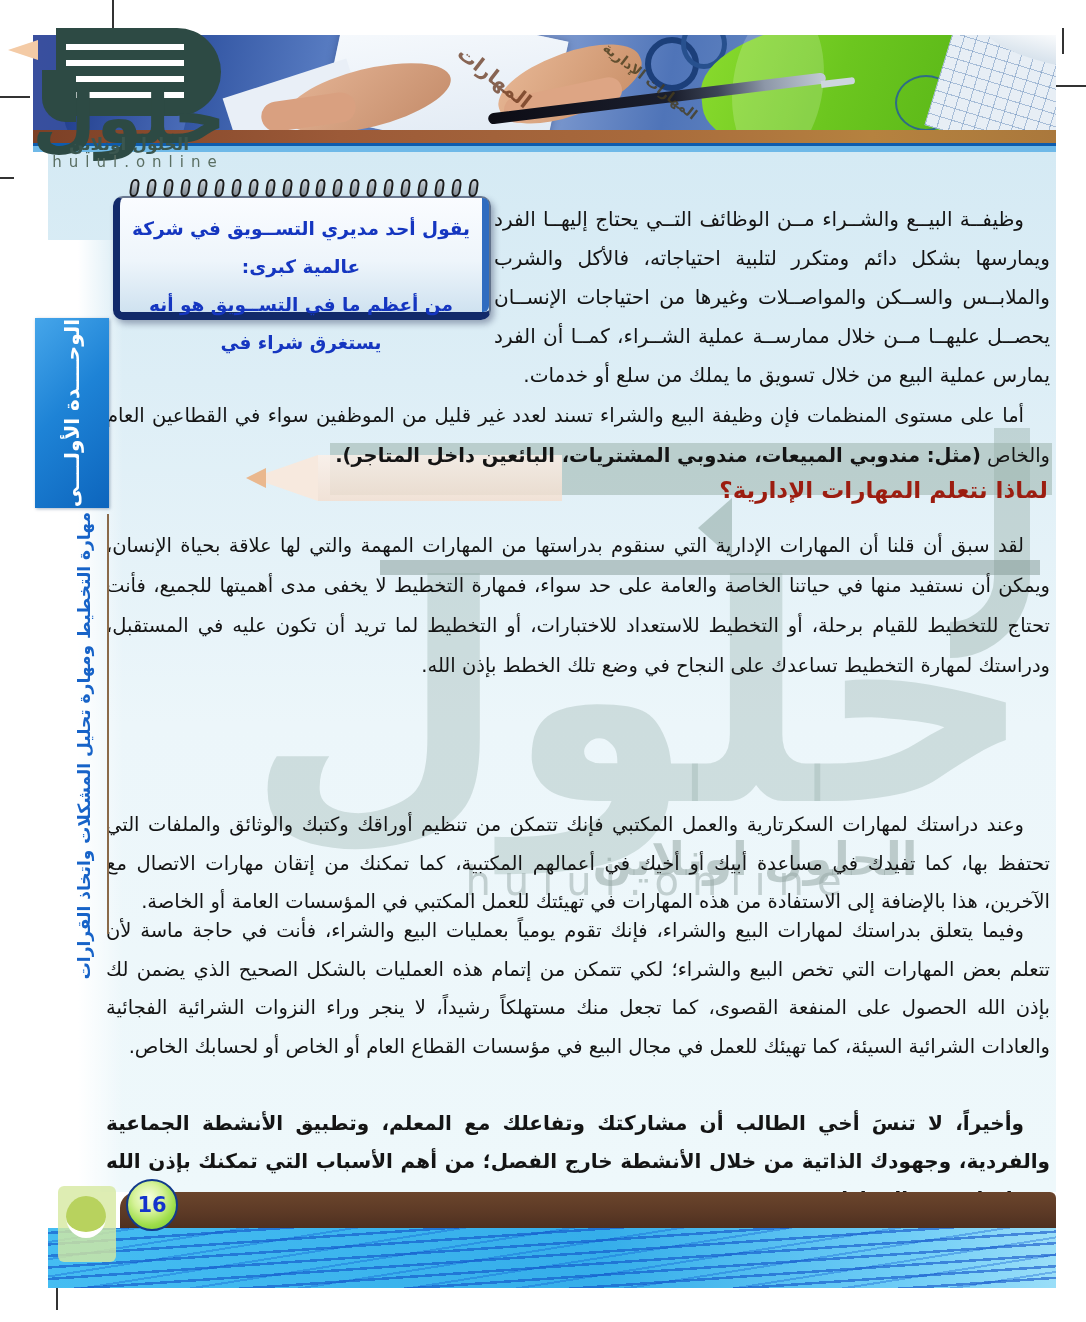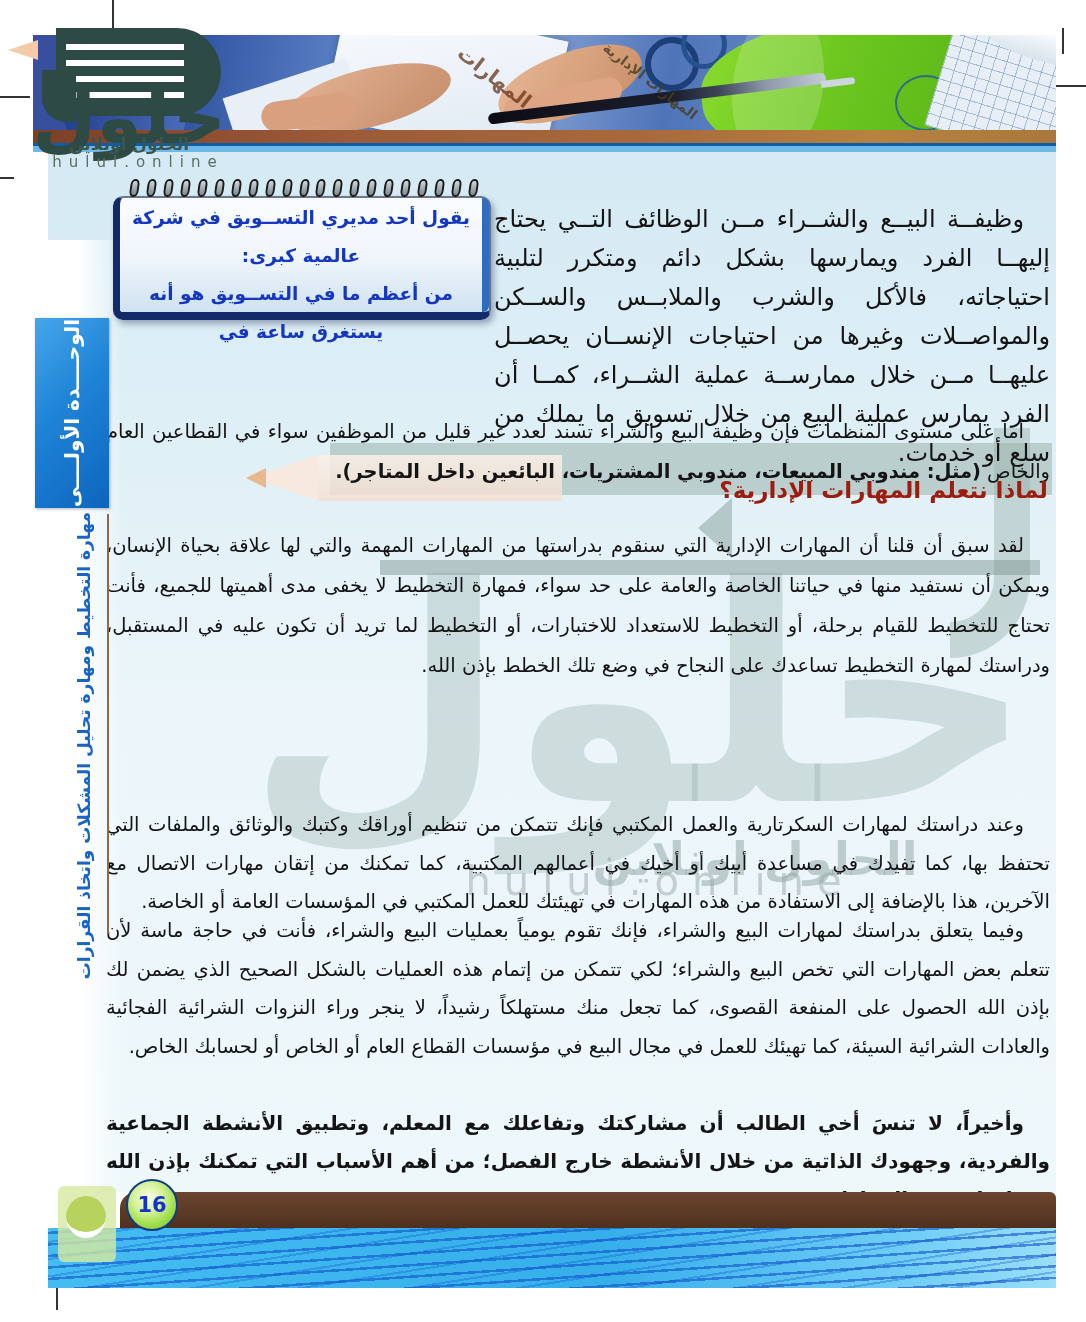--- a/index.html
+++ b/index.html
@@ -87,41 +87,41 @@
              font-weight:bold;color:#2d4a44;}
   .logo-tagline{position:absolute;left:0px;top:120px;width:230px;text-align:center;font-size:17px;font-weight:bold;color:#3a564f;}
   .logo-site{position:absolute;left:4px;top:139px;width:240px;text-align:center;font-size:15px;letter-spacing:7px;
              color:#5a6e62;direction:ltr;}
 
   
   .txt{position:absolute;z-index:3;color:#141414;}
   .section-title{top:148px;right:40px;font-size:27px;font-weight:bold;color:#1b23d8;}
   .why-heading{top:477px;right:38px;font-size:23px;font-weight:bold;color:#9c1d10;}
   .para{text-align:justify;}
-  .p-intro{top:200px;right:36px;width:556px;font-size:24px;line-height:39px;text-indent:26px;}
-  .p-org{top:396px;right:36px;width:944px;font-size:19.5px;line-height:40px;text-indent:26px;margin-top:16px;}
+  .p-intro{top:200px;right:36px;width:556px;font-size:20px;line-height:39px;text-indent:26px;}
+  .p-org{top:396px;right:36px;width:944px;font-size:19.5px;line-height:40px;text-indent:26px;}
   .p-org b{font-weight:bold;}
   .p-plan{top:526px;right:36px;width:944px;font-size:19.5px;line-height:40px;text-indent:26px;}
   .p-prob{top:688px;right:36px;width:944px;font-size:19.5px;line-height:39px;text-indent:26px;}
   .p-dec{top:728px;right:36px;width:944px;font-size:19.5px;line-height:39px;text-indent:26px;}
   .p-sec{top:806px;right:36px;width:944px;font-size:19.5px;line-height:38.5px;text-indent:26px;}
   .p-sell{top:912px;right:36px;width:944px;font-size:19.5px;line-height:38.6px;text-indent:26px;}
   .p-close{top:1104px;right:36px;width:944px;font-size:20px;line-height:38px;font-weight:bold;text-indent:26px;}
 
   
   .note-coils{position:absolute;left:122px;top:179px;width:356px;height:18px;z-index:4;display:flex;align-items:center;}
   .coil{display:inline-block;width:8px;height:14px;margin-left:8px;border:2px solid #1c1c1c;
         border-radius:4px/6px;background:linear-gradient(180deg,#cfd6dd,#7e8892);transform:skewX(-8deg);}
   .note-box{position:absolute;left:113px;top:196px;width:378px;height:124px;z-index:3;box-sizing:border-box;
             background:linear-gradient(180deg,#fafcff 0%,#eef5fb 55%,#cfe2f0 100%);
             border-right:2px solid #60718a;border-left:7px solid #122a6a;border-bottom:8px solid #122a6a;
             border-top:2px solid #6a7890;border-radius:10px;box-shadow:3px 4px 6px rgba(20,30,70,.35);}
   .note-box .inner{position:absolute;inset:0;border-right:7px solid #2f6cc0;border-radius:6px;}
   .note-line{color:#1536c0;font-weight:bold;font-size:18.5px;line-height:38px;text-align:center;padding:0 10px;}
-  .note-pad{padding-top:1px;}
+  .note-pad{padding-top:12px;}
 
   
   .unit-box{position:absolute;left:35px;top:318px;width:74px;height:190px;z-index:4;
             background:linear-gradient(135deg,#46a6ea 0%,#1e83d6 45%,#0d65bd 100%);box-shadow:1px 1px 3px rgba(0,40,90,.35);}
   .vrot{position:absolute;left:50%;top:50%;transform:translate(-50%,-50%) rotate(-90deg);
         white-space:nowrap;text-align:center;}
   .unit-label{width:190px;height:74px;line-height:74px;color:#ffffff;font-weight:bold;font-size:20px;}
   .skills-wrap{position:absolute;left:60px;top:512px;width:48px;height:424px;z-index:4;}
   .skills-label{width:424px;height:48px;line-height:48px;color:#1763c8;font-weight:bold;font-size:17px;}
   .sidebar-line{position:absolute;left:107px;top:514px;width:2px;height:420px;background:#8a6a4a;z-index:4;}
@@ -225,21 +225,21 @@
       <span class="coil"></span>
       <span class="coil"></span>
       <span class="coil"></span>
       <span class="coil"></span>
       <span class="coil"></span>
     </div>
   <div class="note-box">
     <div class="inner">
       <div class="note-pad">
         <div class="note-line">يقول أحد مديري التســويق في شركة عالمية كبرى:</div>
-        <div class="note-line">من أعظم ما في التســويق هو أنه يستغرق ساعة في</div>
+        <div class="note-line">من أعظم ما في التســويق هو أنه يستغرق شراء في</div>
       </div>
     </div>
   </div>
 
   <div class="txt para p-intro">وظيفــة البيــع والشــراء مــن الوظائف التــي يحتاج إليهــا الفرد ويمارسها بشكل دائم ومتكرر لتلبية احتياجاته، فالأكل والشرب والملابــس والســكن والمواصــلات وغيرها من احتياجات الإنســان يحصــل عليهــا مــن خلال ممارســة عملية الشــراء، كمــا أن الفرد يمارس عملية البيع من خلال تسويق ما يملك من سلع أو خدمات.</div>
   <div class="txt para p-org">
     <span>أما على مستوى المنظمات فإن وظيفة البيع والشراء تسند لعدد غير قليل من الموظفين سواء في القطاعين العام والخاص </span><b>(مثل: مندوبي المبيعات، مندوبي المشتريات، البائعين داخل المتاجر).</b>
   </div>
   <div class="txt why-heading">لماذا نتعلم المهارات الإدارية؟</div>
   <div class="txt para p-plan">لقد سبق أن قلنا أن المهارات الإدارية التي سنقوم بدراستها من المهارات المهمة والتي لها علاقة بحياة الإنسان، ويمكن أن نستفيد منها في حياتنا الخاصة والعامة على حد سواء، فمهارة التخطيط لا يخفى مدى أهميتها للجميع، فأنت تحتاج للتخطيط للقيام برحلة، أو التخطيط للاستعداد للاختبارات، أو التخطيط لما تريد أن تكون عليه في المستقبل، ودراستك لمهارة التخطيط تساعدك على النجاح في وضع تلك الخطط بإذن الله.</div>

